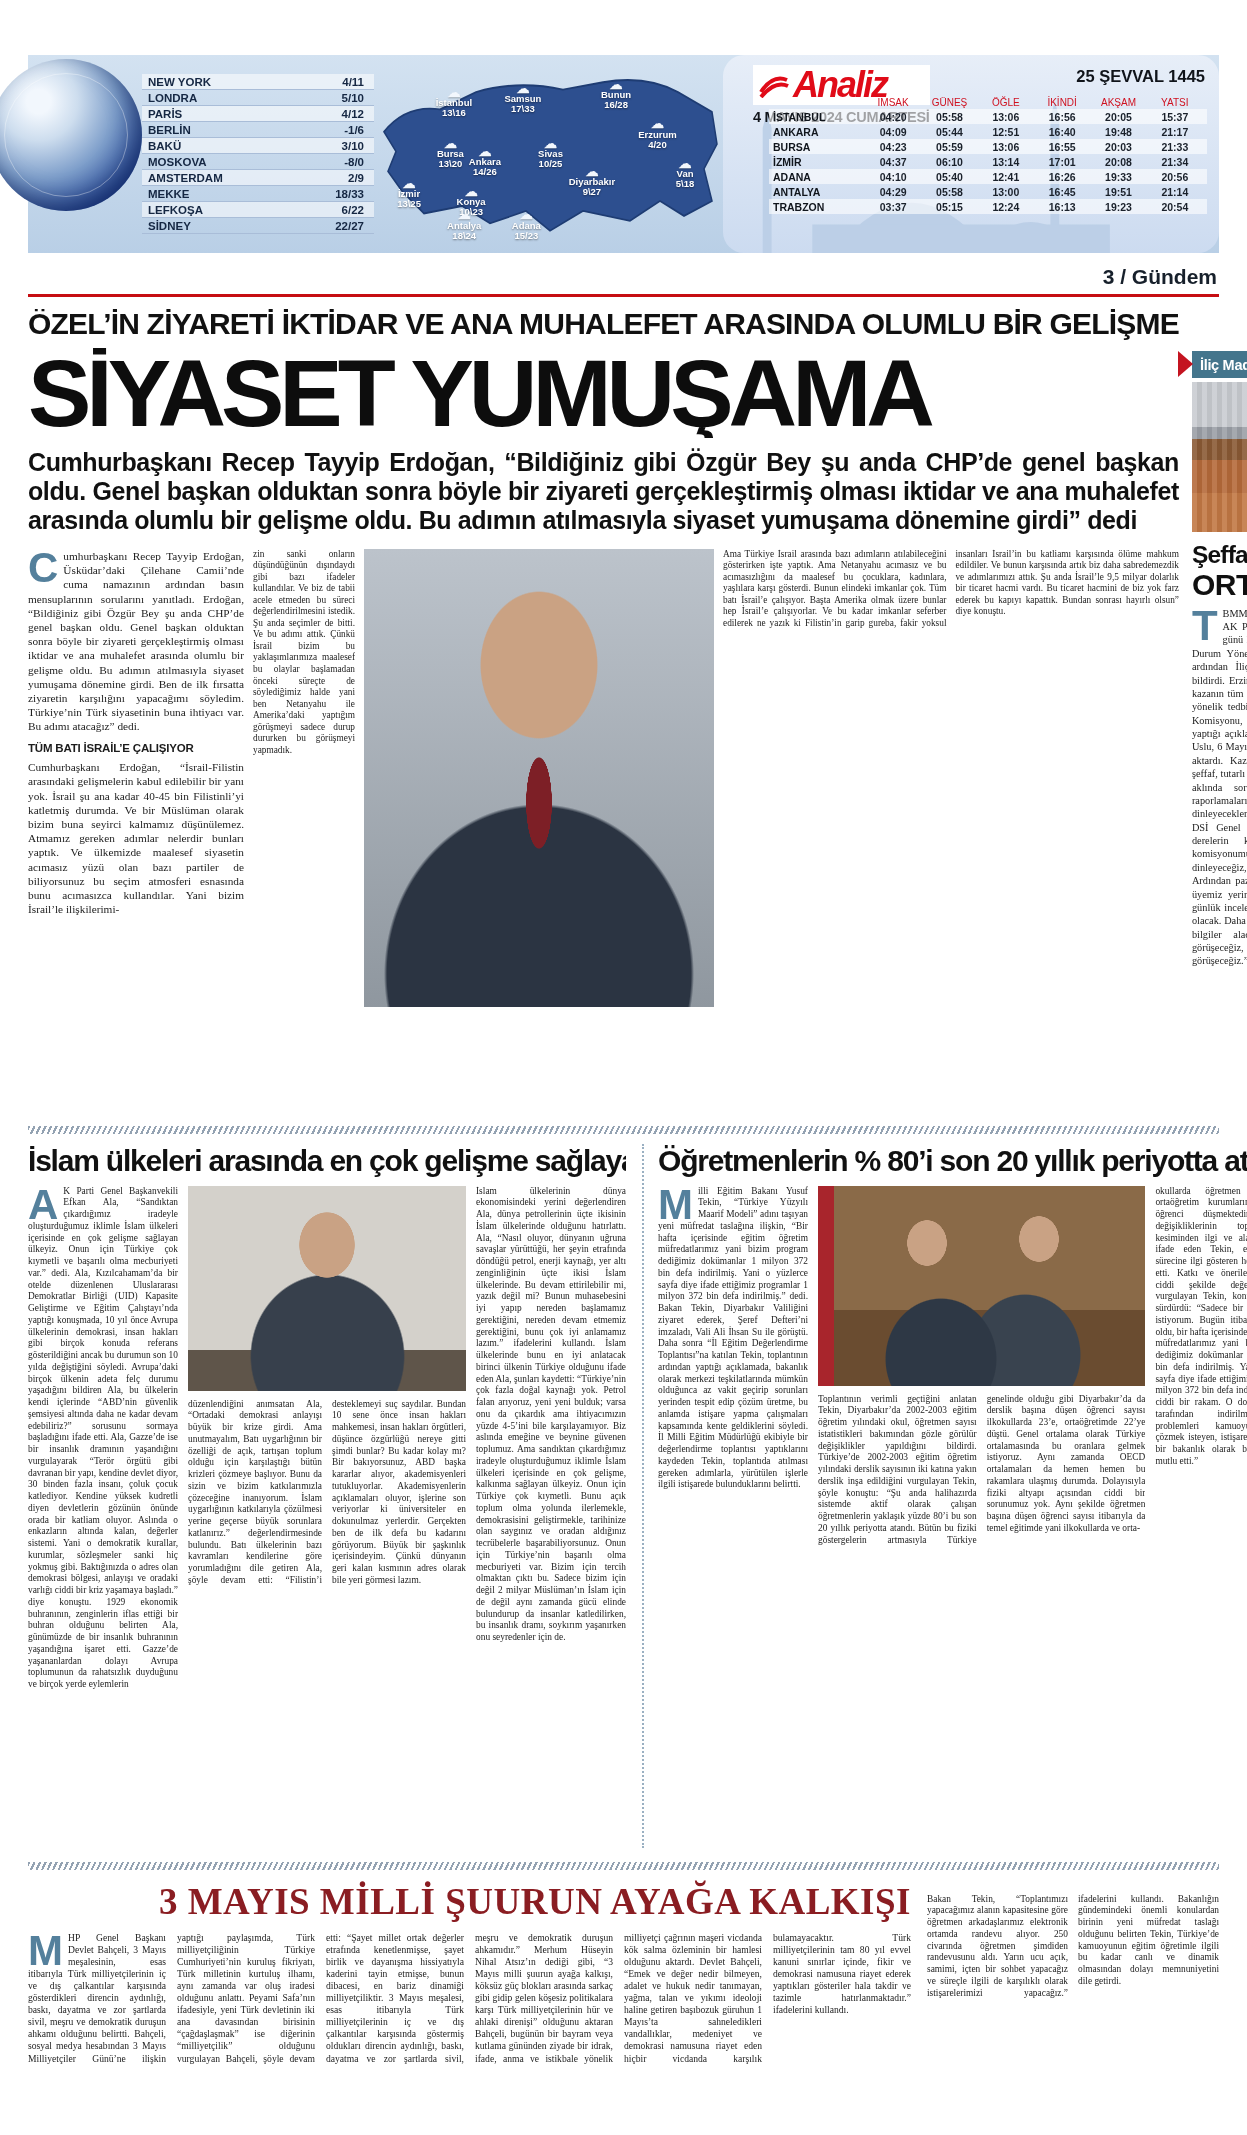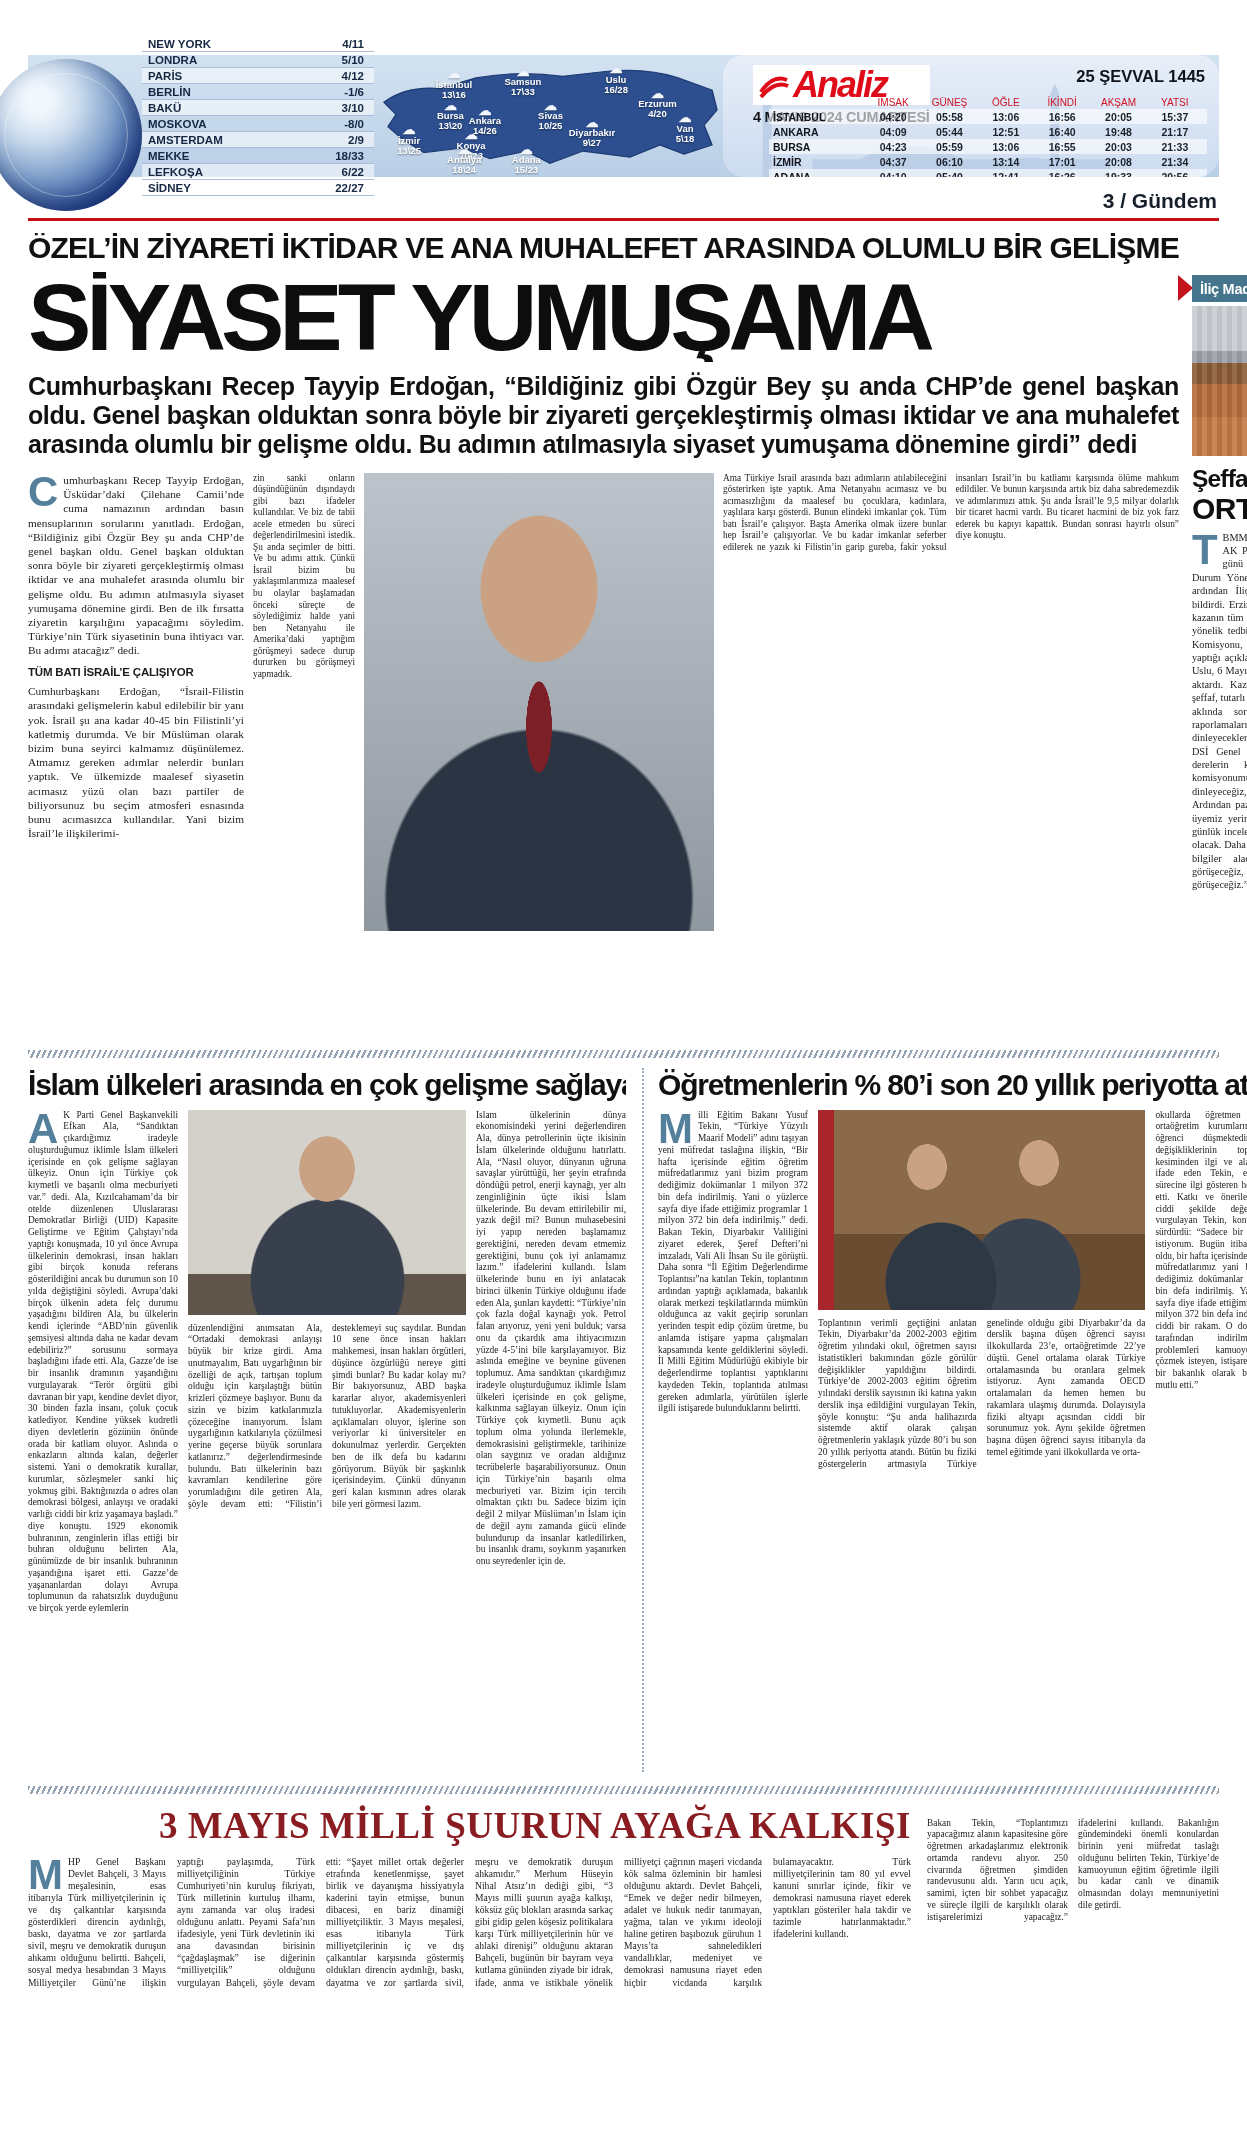--- a/index.html
+++ b/index.html
@@ -4,21 +4,21 @@
 <title>Analiz - Gündem</title>
 <style>
   *{box-sizing:border-box;margin:0;padding:0;}
   html,body{width:1247px;}
   body{
     height:2135px;overflow:hidden;background:#fff;color:#111;
     font-family:"Liberation Sans",sans-serif;
     padding:55px 28px 0 28px;
   }
   
-  .weather-strip{display:flex;height:122px;background:linear-gradient(180deg,#d3e2f1,#b9cfe6);position:relative;}
+  .weather-strip{display:flex;height:198px;background:linear-gradient(180deg,#d3e2f1,#b9cfe6);position:relative;}
   .globe-wrap{flex:0 0 112px;position:relative;}
   .globe{position:absolute;left:-38px;top:4px;width:152px;height:152px;border-radius:50%;
     background:radial-gradient(circle at 32% 28%,#f2f7fd 0 8%,#cdddee 26%,#7b9cc9 52%,#2a4d9e 78%,#16306e 100%);
     box-shadow:inset -8px -10px 22px rgba(10,25,70,.5);}
   .globe::after{content:"";position:absolute;inset:14px;border-radius:50%;
     border:1px solid rgba(255,255,255,.35);}
   .world-table{flex:0 0 232px;align-self:center;font-size:11.5px;font-weight:bold;color:#152743;margin-left:2px;}
   .wrow{display:flex;justify-content:space-between;padding:1.5px 10px 1.5px 6px;border-bottom:1px solid #a9bdd8;}
   .wrow:nth-child(odd){background:rgba(255,255,255,.55);}
   .turkey-map{flex:0 0 345px;position:relative;margin-left:4px;}
@@ -207,21 +207,21 @@
           <span class="mname">Konya</span>
           <span class="mtemp">10\23</span>
         </div>
         <div class="map-city" style="left: 50%; top: 50%;">
           <span class="cloud">☁</span>
           <span class="mname">Sivas</span>
           <span class="mtemp">10/25</span>
         </div>
         <div class="map-city" style="left: 69%; top: 20%;">
           <span class="cloud">☁</span>
-          <span class="mname">Uslu</span>
+          <span class="mname">Bunun</span>
           <span class="mtemp">16/28</span>
         </div>
         <div class="map-city" style="left: 81%; top: 40%;">
           <span class="cloud">☁</span>
           <span class="mname">Erzurum</span>
           <span class="mtemp">4/20</span>
         </div>
         <div class="map-city" style="left: 89%; top: 60%;">
           <span class="cloud">☁</span>
           <span class="mname">Van</span>

